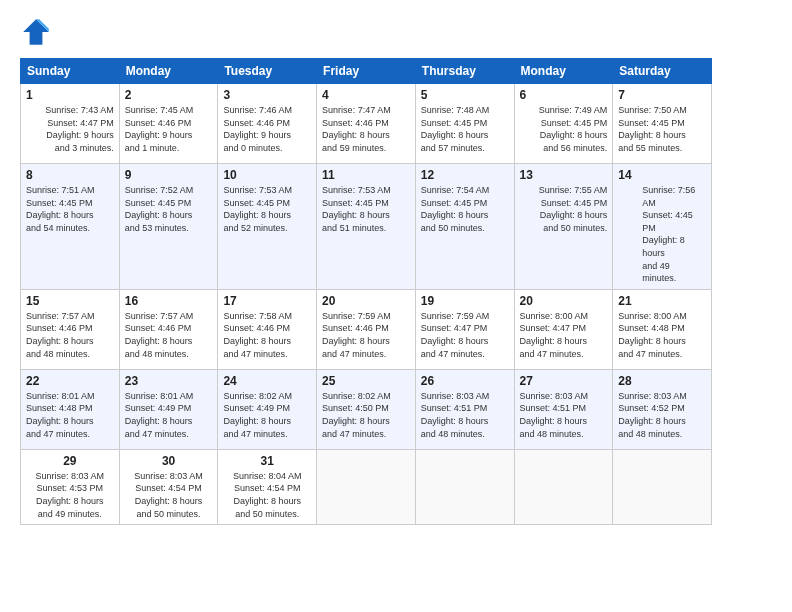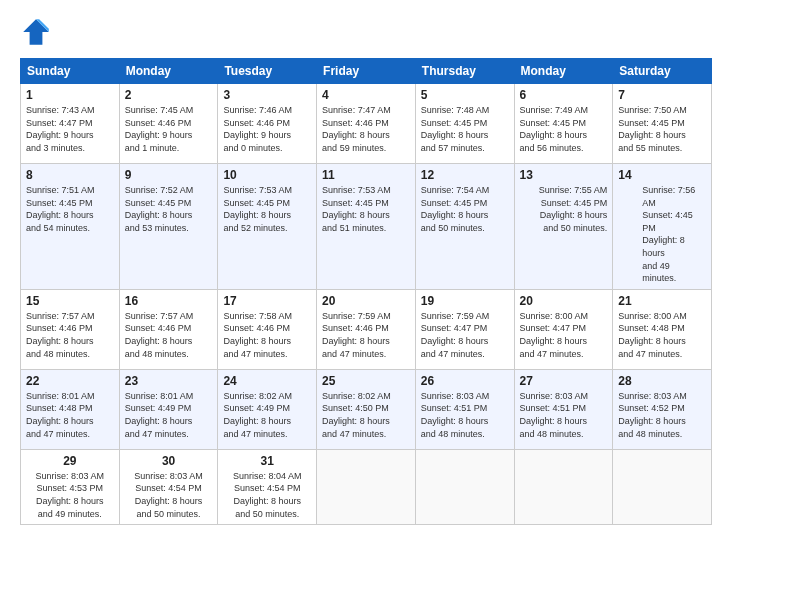--- a/index.html
+++ b/index.html
@@ -129,21 +129,21 @@
           <th>Friday</th>
           <th>Thursday</th>
           <th>Monday</th>
           <th>Saturday</th>
         </tr>
     </thead>
     <tbody id="calendar-body">
         <tr>
           <td>
             <span class="day-num">1</span>
-            <div class="day-info" style="white-space: pre-line;">Sunrise: 7:43 AM
+            <div class="day-info" style="white-space: pre-line; text-align: right;">Sunrise: 7:43 AM
 Sunset: 4:47 PM
 Daylight: 9 hours
 and 3 minutes.</div>
           </td>
           <td>
             <span class="day-num">2</span>
             <div class="day-info" style="white-space: pre-line;">Sunrise: 7:45 AM
 Sunset: 4:46 PM
 Daylight: 9 hours
 and 1 minute.</div>
@@ -164,21 +164,21 @@
           </td>
           <td>
             <span class="day-num">5</span>
             <div class="day-info" style="white-space: pre-line;">Sunrise: 7:48 AM
 Sunset: 4:45 PM
 Daylight: 8 hours
 and 57 minutes.</div>
           </td>
           <td>
             <span class="day-num">6</span>
-            <div class="day-info" style="white-space: pre-line;">Sunrise: 7:49 AM
+            <div class="day-info" style="white-space: pre-line; text-align: right;">Sunrise: 7:49 AM
 Sunset: 4:45 PM
 Daylight: 8 hours
 and 56 minutes.</div>
           </td>
           <td>
             <span class="day-num">7</span>
             <div class="day-info" style="white-space: pre-line;">Sunrise: 7:50 AM
 Sunset: 4:45 PM
 Daylight: 8 hours
 and 55 minutes.</div>

